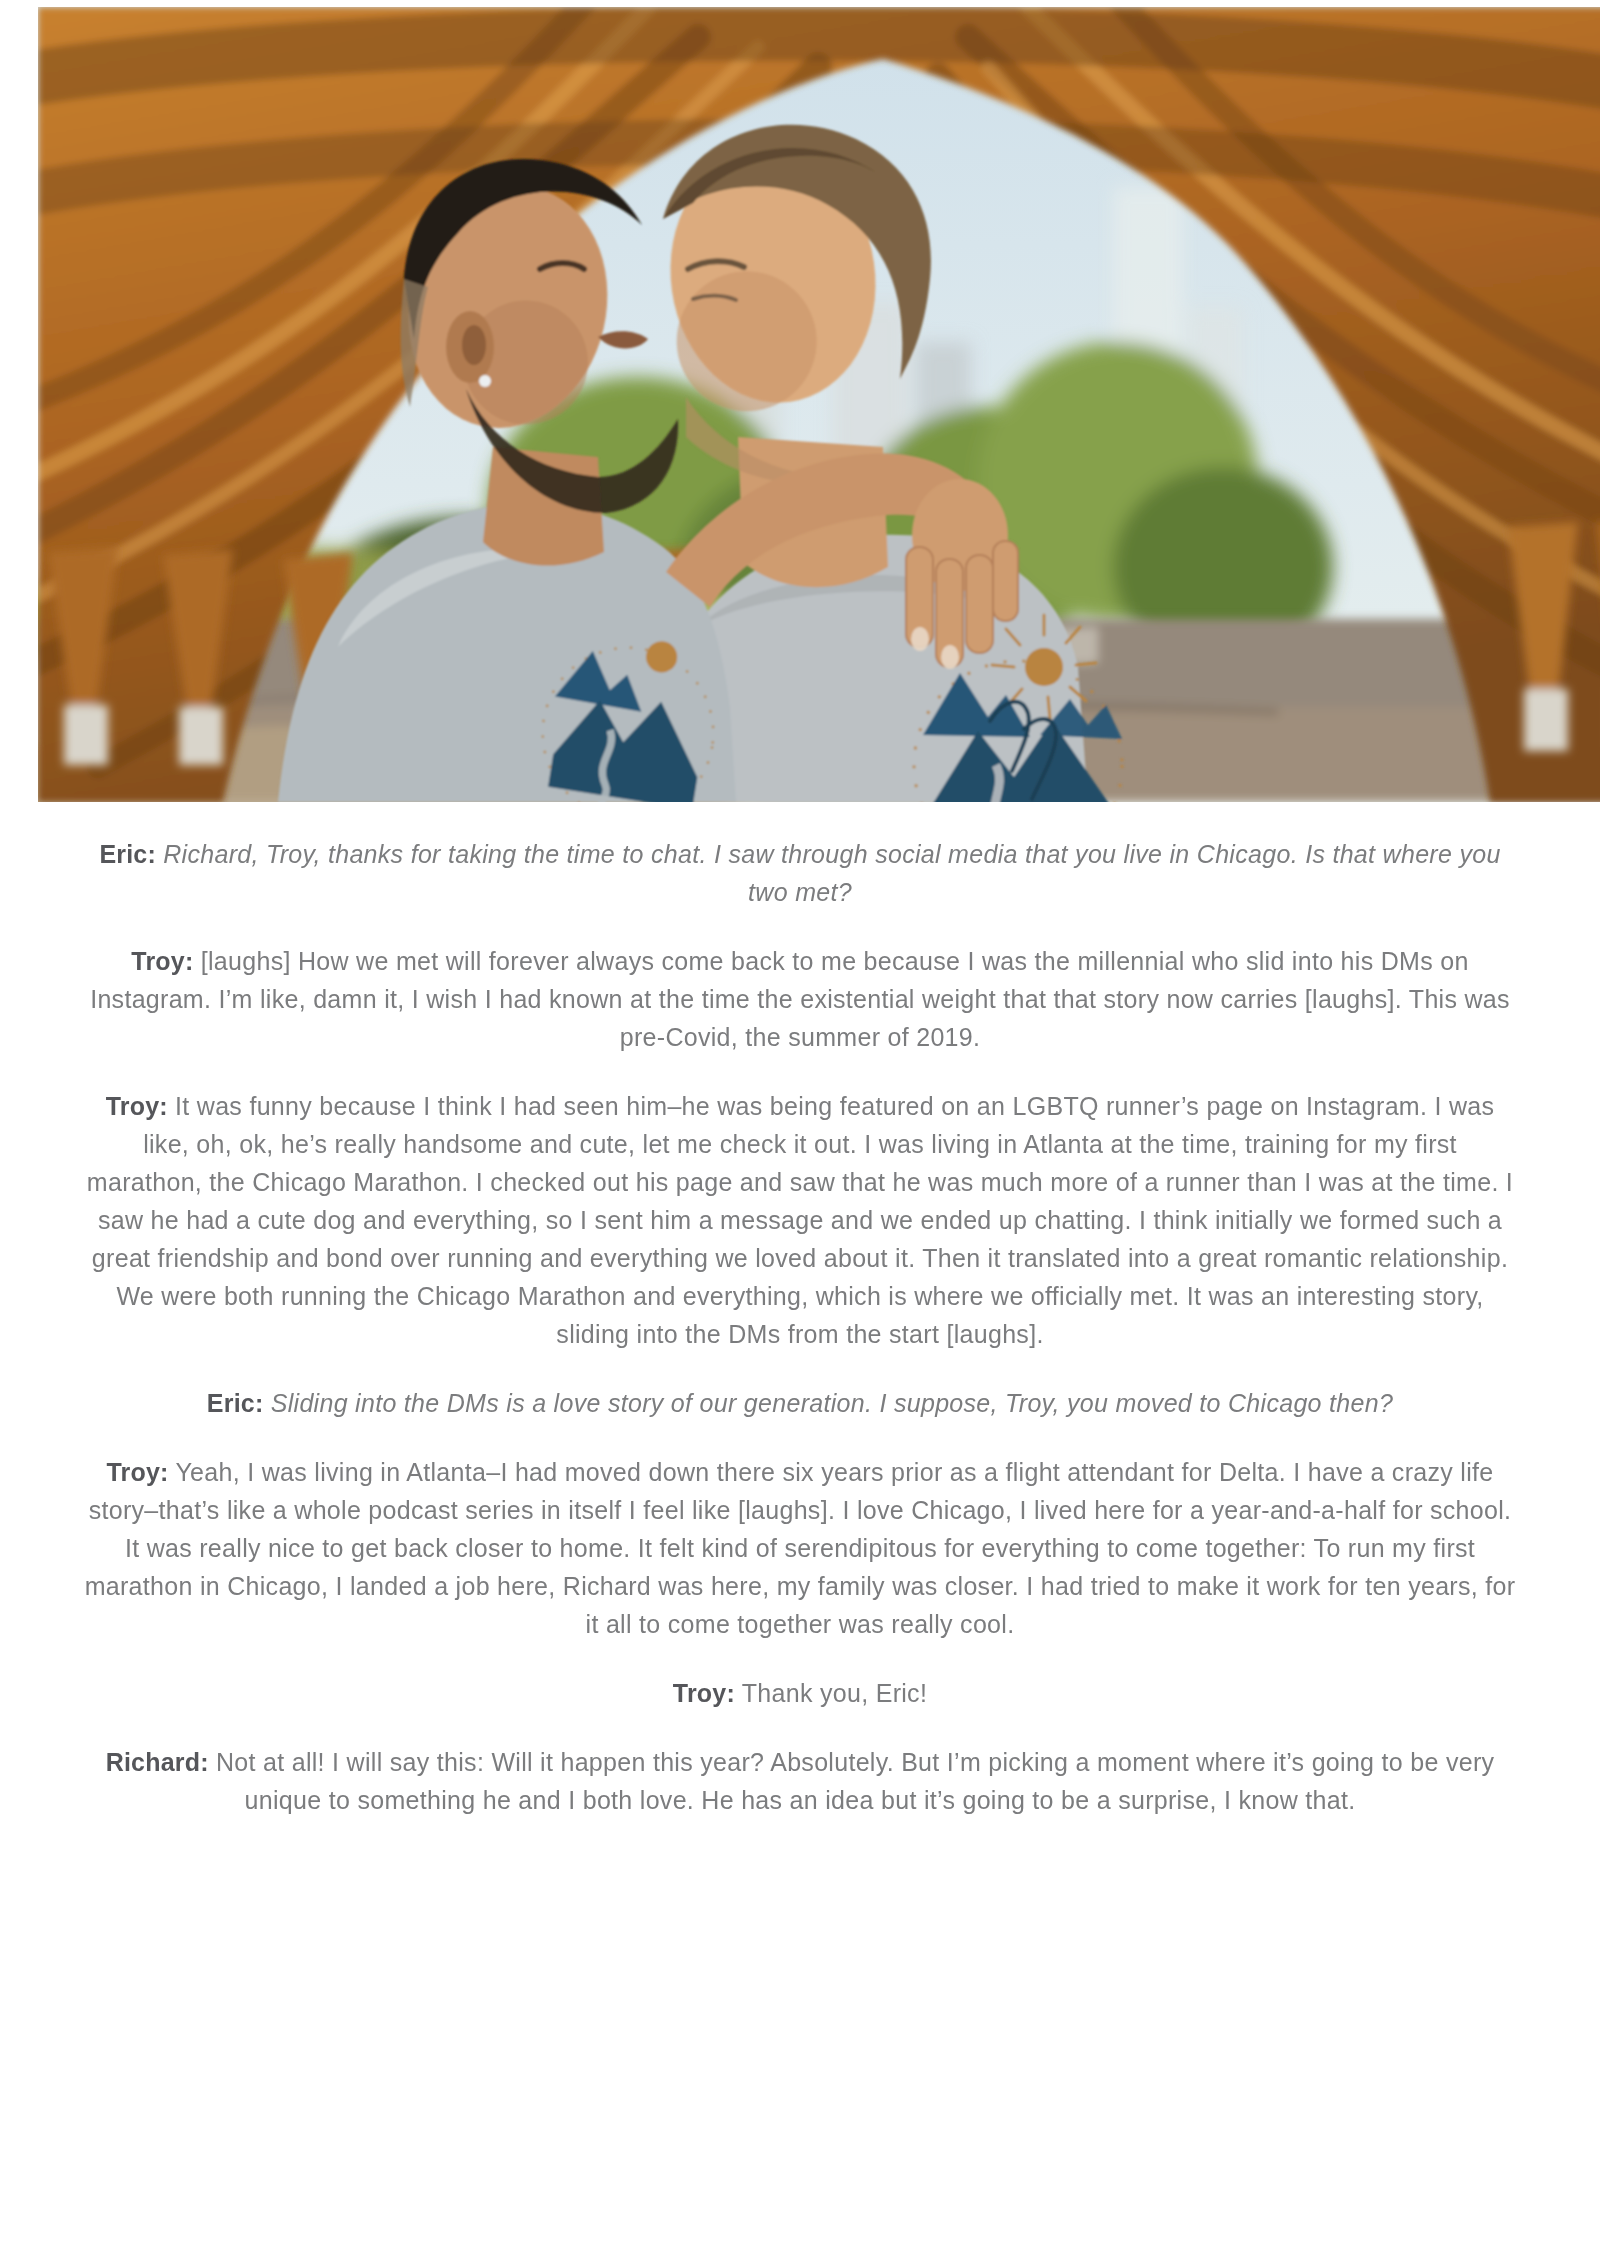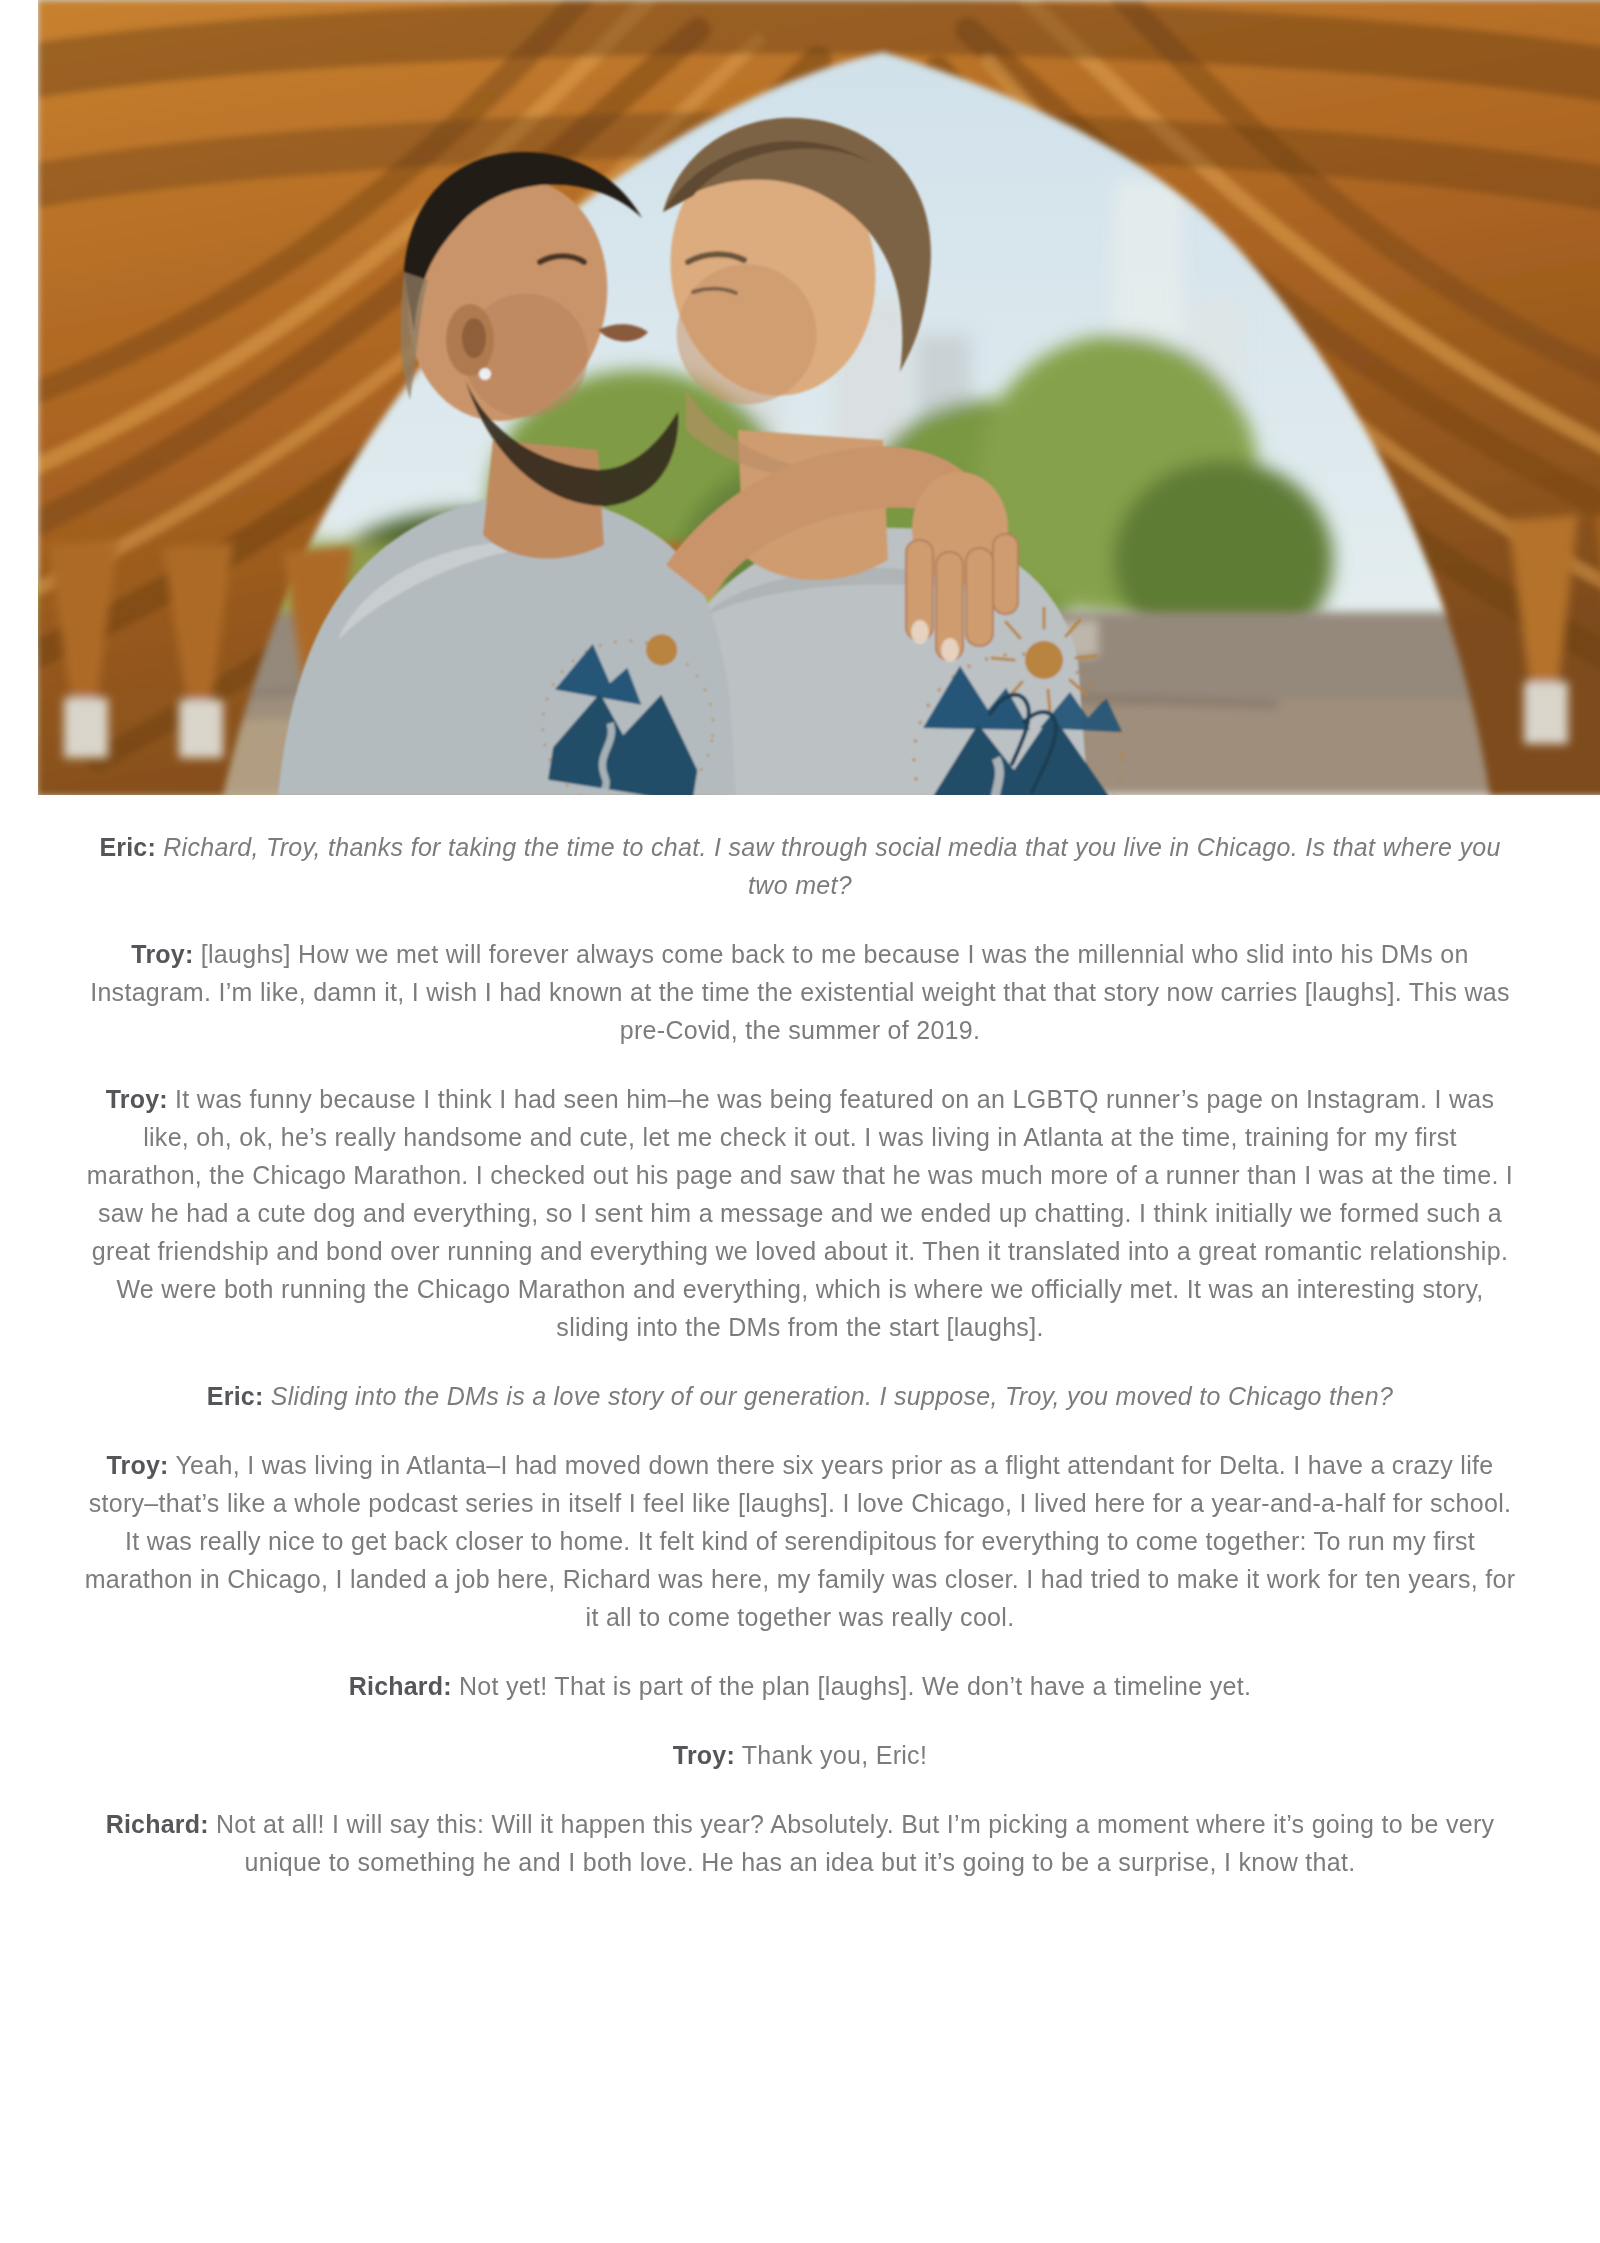--- a/index.html
+++ b/index.html
@@ -1,16 +1,16 @@
 <!DOCTYPE html>
 <html><head>
 <meta charset="utf-8">
 <style>
   html,body{margin:0;padding:0;background:#ffffff;}
-  .page{width:1525px;margin:0 auto;background:#ffffff;font-family:"Liberation Sans","DejaVu Sans",sans-serif;}
+  .page{width:1525px;margin:7px auto;background:#ffffff;font-family:"Liberation Sans","DejaVu Sans",sans-serif;}
   figure.hero{margin:0;width:1600px;height:795px;overflow:hidden;line-height:0;}
   figure.hero svg{display:block;width:1600px;height:795px;}
   article.transcript{
     max-width:1435px;
     margin:33px auto 0;
     padding:0 0 36px;
     text-align:center;
     color:#7b7c7e;
     font-size:25px;
     line-height:38px;
@@ -217,17 +217,16 @@
       </g>
     </svg>
   </figure>
 
   <article class="transcript">
       <p class="para italic"><strong>Eric:</strong> Richard, Troy, thanks for taking the time to chat. I saw through social media that you live in Chicago. Is that where you two met?</p>
       <p class="para"><strong>Troy:</strong> [laughs] How we met will forever always come back to me because I was the millennial who slid into his DMs on Instagram. I’m like, damn it, I wish I had known at the time the existential weight that that story now carries [laughs]. This was pre-Covid, the summer of 2019.</p>
       <p class="para"><strong>Troy:</strong> It was funny because I think I had seen him–he was being featured on an LGBTQ runner’s page on Instagram. I was like, oh, ok, he’s really handsome and cute, let me check it out. I was living in Atlanta at the time, training for my first marathon, the Chicago Marathon. I checked out his page and saw that he was much more of a runner than I was at the time. I saw he had a cute dog and everything, so I sent him a message and we ended up chatting. I think initially we formed such a great friendship and bond over running and everything we loved about it. Then it translated into a great romantic relationship. We were both running the Chicago Marathon and everything, which is where we officially met. It was an interesting story, sliding into the DMs from the start [laughs].</p>
       <p class="para italic"><strong>Eric:</strong> Sliding into the DMs is a love story of our generation. I suppose, Troy, you moved to Chicago then?</p>
       <p class="para"><strong>Troy:</strong> Yeah, I was living in Atlanta–I had moved down there six years prior as a flight attendant for Delta. I have a crazy life story–that’s like a whole podcast series in itself I feel like [laughs]. I love Chicago, I lived here for a year-and-a-half for school. It was really nice to get back closer to home. It felt kind of serendipitous for everything to come together: To run my first marathon in Chicago, I landed a job here, Richard was here, my family was closer. I had tried to make it work for ten years, for it all to come together was really cool.</p>
-      <p class="para"><strong>Richard:</strong> Not yet! That is part of the plan [laughs]. We don’t have a timeline yet.</p>
       <p class="para"><strong>Troy:</strong> Thank you, Eric!</p>
       <p class="para"><strong>Richard:</strong> Not at all! I will say this: Will it happen this year? Absolutely. But I’m picking a moment where it’s going to be very unique to something he and I both love. He has an idea but it’s going to be a surprise, I know that.</p>
     </article>
 </div>
 
 </body></html>

